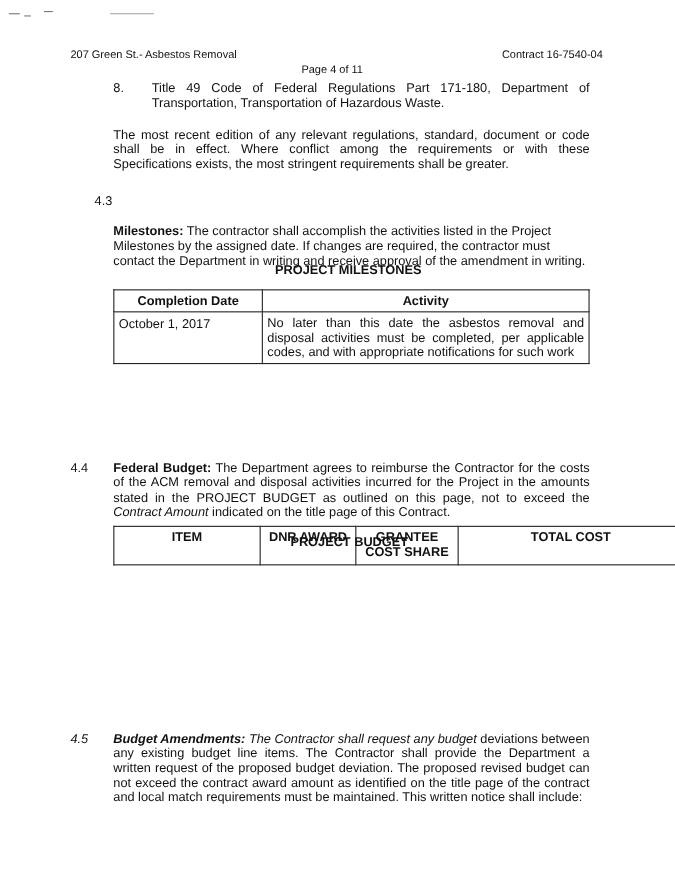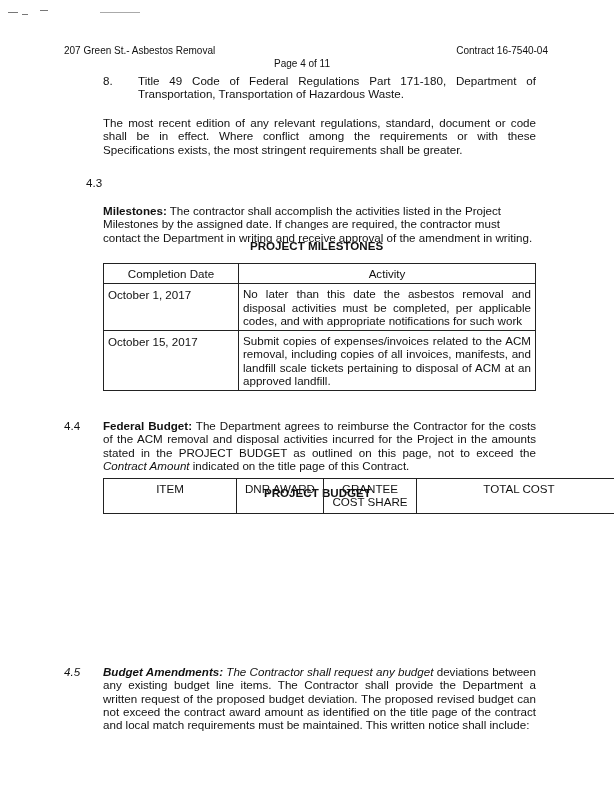--- a/index.html
+++ b/index.html
@@ -5,21 +5,21 @@
     html, body { margin:0; padding:0; background:#ffffff; }
     body { width:614px; height:800px; position:relative; overflow:hidden;
       font-family:"Liberation Sans", sans-serif; color:#111; }
     .abs { position:absolute; }
     .hdr { font-size:10px; }
     .txt { font-size:11.6px; line-height:13.3px; text-align:justify; }
     .b { font-weight:bold; }
     .i { font-style:italic; }
     table { border-collapse:collapse; position:absolute; font-size:11.6px; line-height:13.3px; }
     td, th { border:1px solid #222; vertical-align:top; padding:3px 4px; }
-    th { font-weight:normal; text-align:center; }
+    th { font-weight:bold; text-align:center; }
     .ctr { text-align:center; }
     .just { text-align:justify; }
     .speck { position:absolute; background:#777; height:1px; }
   </style>
 </head>
 <body>
 
 <div class="speck" style="left:8px;top:12px;width:10px;"></div>
 <div class="speck" style="left:22px;top:14px;width:6px;"></div>
 <div class="speck" style="left:40px;top:10px;width:8px;"></div>
@@ -43,24 +43,20 @@
 <table style="left:103px;top:263px;width:433px;">
   <tbody>
       <tr>
     <th style="width:126px;">Completion Date</th>
     <th>Activity</th>
   </tr>
   <tr>
     <td style="padding-top:4px;">October 1, 2017</td>
     <td class="just">No later than this date the asbestos removal and disposal activities must be completed, per applicable codes, and with appropriate notifications for such work</td>
   </tr>
-  <tr>
-    <td style="padding-top:4px;">October 15, 2017</td>
-    <td class="just">Submit copies of expenses/invoices related to the ACM removal, including copies of all invoices, manifests, and landfill scale tickets pertaining to disposal of ACM at an approved landfill.</td>
-  </tr>
 </tbody>
   </table>
 
 <div class="abs txt" style="left:64px;top:419px;">4.4</div>
 <div class="abs txt" style="left:103px;top:419px;width:433px;">
   <span class="b">Federal Budget:</span><span> The Department agrees to reimburse the Contractor for the costs of the ACM removal and disposal activities incurred for the Project in the amounts stated in the PROJECT BUDGET as outlined on this page, not to exceed the </span><span class="i">Contract Amount</span><span> indicated on the title page of this Contract.</span>
 </div>
 
 <div class="abs txt b" style="left:264px;top:486px;">PROJECT BUDGET</div>
 <table style="left:103px;top:478px;width:519px;">

